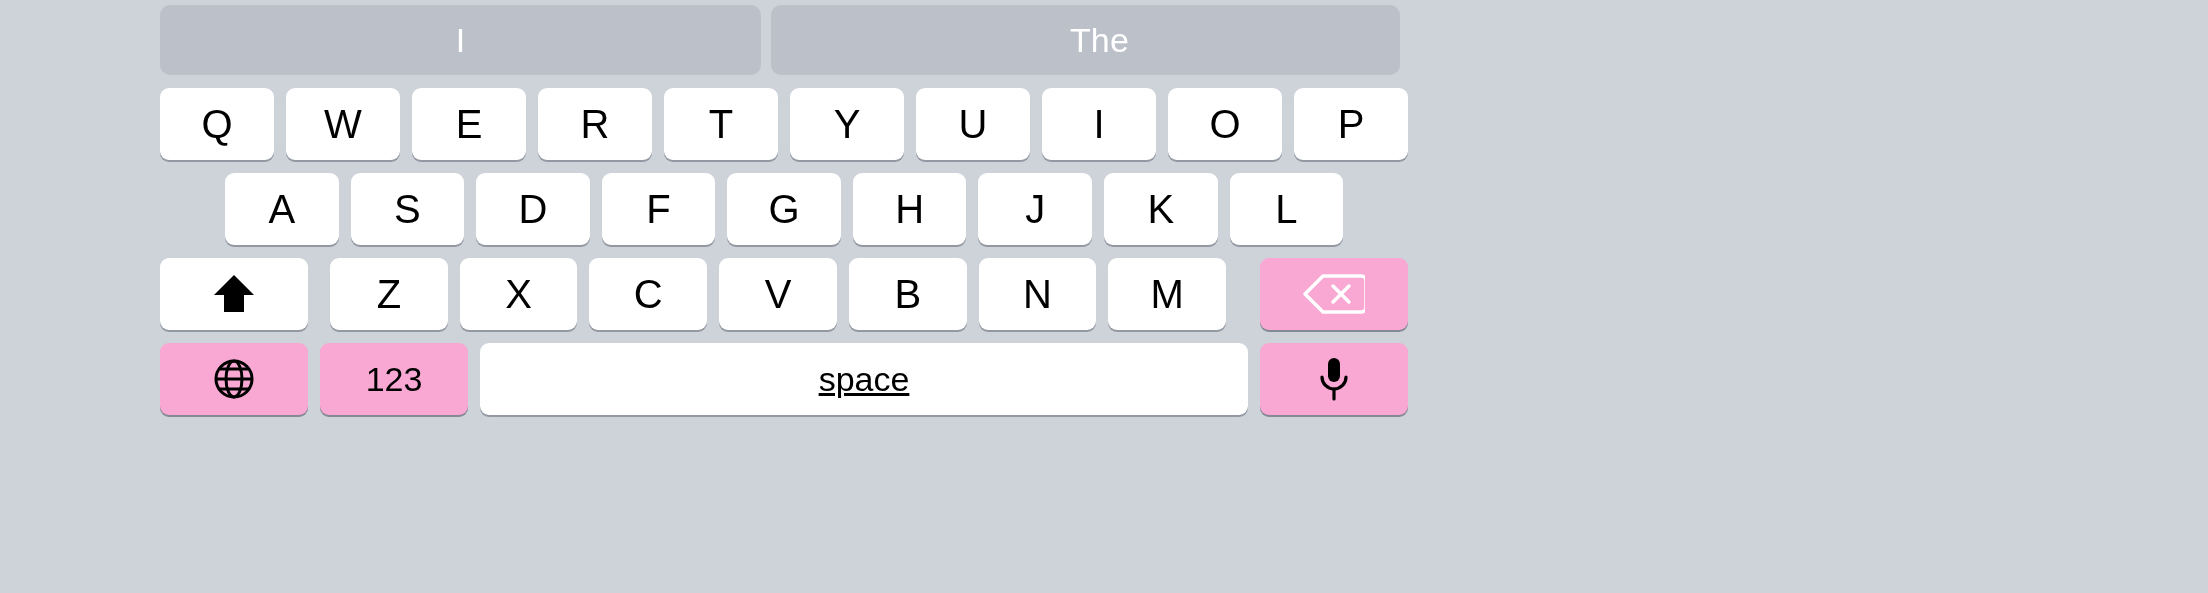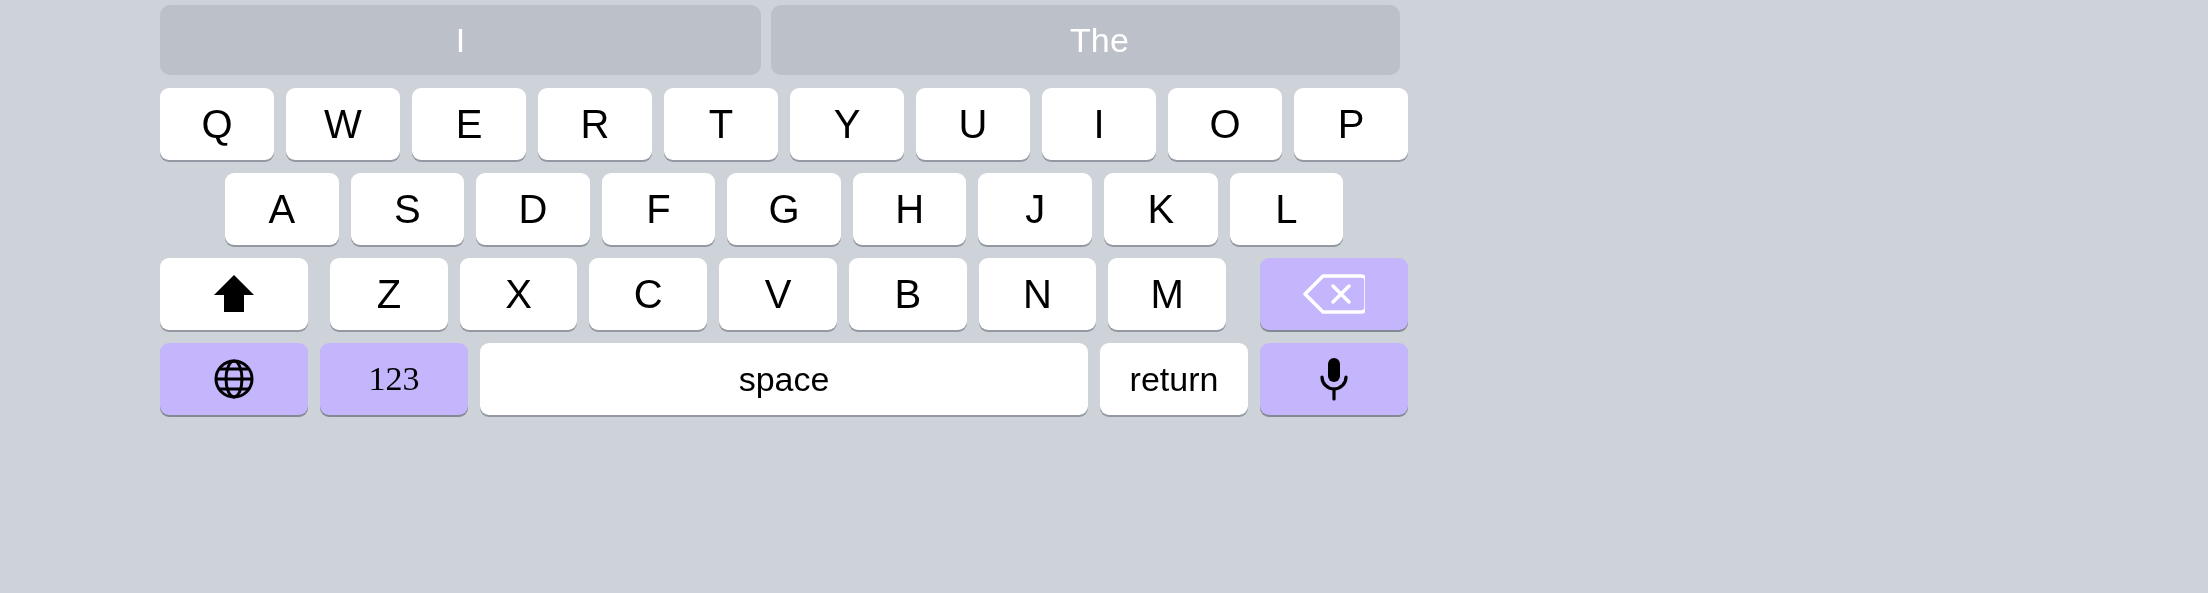--- a/index.html
+++ b/index.html
@@ -76,33 +76,32 @@
     user-select: none;
     box-sizing: border-box;
   }
   .key.letter {
     flex: 1 1 0;
     margin-right: 12px;
   }
   .key.letter:last-child { margin-right: 0; }
 
   .key.dark {
-    background: #c4b5fd;
+    background: #f9a8d4;
     box-shadow: 0 2px 0 rgba(124,130,140,0.9);
-    font-family: Liberation Serif, serif;
   }
 
   
   .row-3 .key.shift   { flex: 0 0 148px; margin-right: 22px; }
   .row-3 .key.delete  { flex: 0 0 148px; margin-left: 22px; }
 
   
   .row-4 .key.globe   { flex: 0 0 148px; margin-right: 12px; }
   .row-4 .key.numeric { flex: 0 0 148px; margin-right: 12px; font-size: 34px; }
-  .row-4 .key.space   { flex: 1 1 auto; margin-right: 12px; font-size: 34px; }
+  .row-4 .key.space   { flex: 1 1 auto; margin-right: 12px; font-size: 34px; text-decoration: underline; }
   .row-4 .key.return  { flex: 0 0 148px; margin-right: 12px; font-size: 34px; }
   .row-4 .key.mic     { flex: 0 0 148px; }
 
   .key svg { display: block; }
 </style>
 </head>
 <body>
 
 <div id="keyboard">
 
@@ -168,21 +167,20 @@
           <circle cx="22" cy="22" r="18" fill="none" stroke="#000000" stroke-width="3"></circle>
           <ellipse cx="22" cy="22" rx="8" ry="18" fill="none" stroke="#000000" stroke-width="3"></ellipse>
           <line x1="4" y1="22" x2="40" y2="22" stroke="#000000" stroke-width="3"></line>
           <line x1="7.5" y1="12" x2="36.5" y2="12" stroke="#000000" stroke-width="3"></line>
           <line x1="7.5" y1="32" x2="36.5" y2="32" stroke="#000000" stroke-width="3"></line>
         </svg>
       </span>
     </div>
     <div class="key numeric dark">123</div>
     <div class="key space">space</div>
-    <div class="key return">return</div>
     <div class="key mic dark">
       <span>
         <svg width="34" height="46" viewBox="0 0 34 46" aria-hidden="true">
           <rect x="11" y="2" width="12" height="24" rx="6" fill="#000000"></rect>
           <path d="M5 21 A12 12 0 0 0 29 21" fill="none" stroke="#000000" stroke-width="3.2" stroke-linecap="round"></path>
           <line x1="17" y1="33" x2="17" y2="43" stroke="#000000" stroke-width="3.2" stroke-linecap="round"></line>
         </svg>
       </span>
     </div>
   </div>

